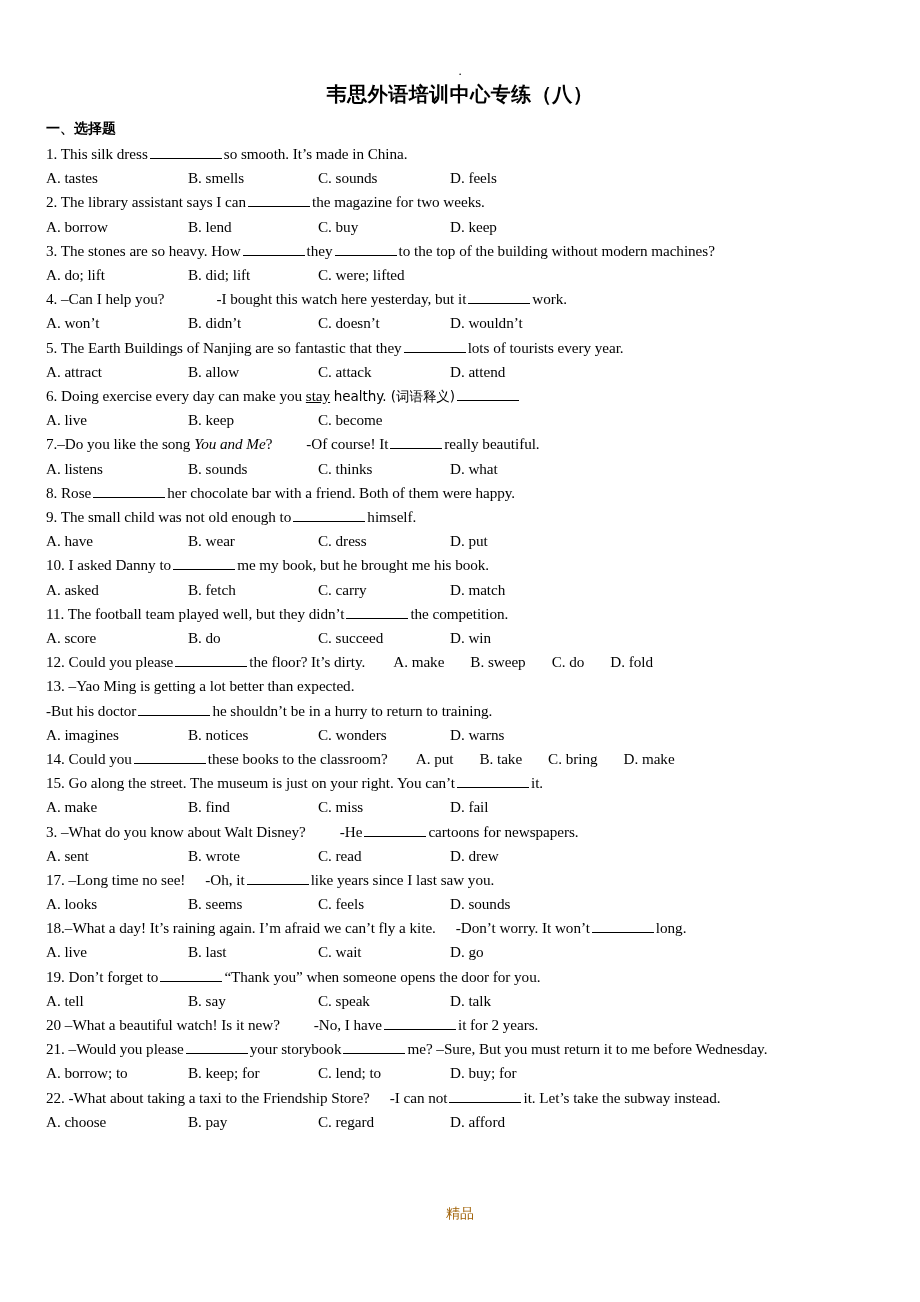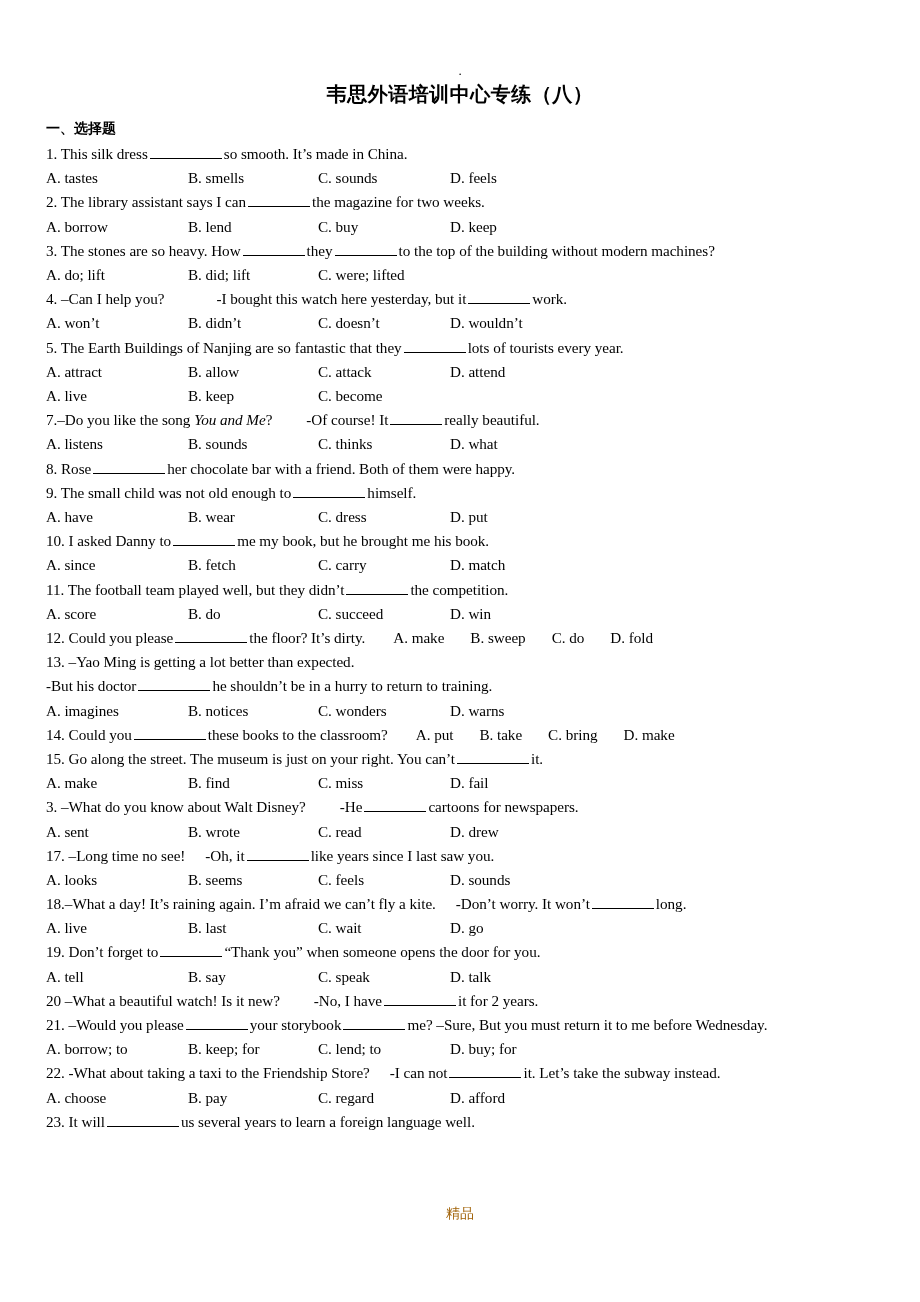--- a/index.html
+++ b/index.html
@@ -157,20 +157,21 @@
     </div>
 
     <div class="line q-line"><span>5. The Earth Buildings of Nanjing are so fantastic that they</span><span class="blank w-med"></span><span>lots of tourists every year.</span></div>
     <div class="line opt-row">
       <span class="opt c1">A. attract</span>
       <span class="opt c2">B. allow</span>
       <span class="opt c3">C. attack</span>
       <span class="opt c4">D. attend</span>
     </div>
 
+    <div class="line q-line"><span>6. Doing exercise every day can make you</span> <span class="uline">stay</span> <span class="cn">healthy. (词语释义)</span><span class="blank w-med"></span></div>
     <div class="line opt-row">
       <span class="opt c1">A. live</span>
       <span class="opt c2">B. keep</span>
       <span class="opt c3">C. become</span>
     </div>
 
     <div class="line q-line"><span>7.–Do you like the song</span> <span class="ital">You and Me</span><span>?</span><span class="gap-md"></span><span>-Of course! It</span><span class="blank w-short"></span><span>really beautiful.</span></div>
     <div class="line opt-row">
       <span class="opt c1">A. listens</span>
       <span class="opt c2">B. sounds</span>
@@ -183,21 +184,21 @@
     <div class="line q-line"><span>9. The small child was not old enough to</span><span class="blank w-long"></span><span>himself.</span></div>
     <div class="line opt-row">
       <span class="opt c1">A. have</span>
       <span class="opt c2">B. wear</span>
       <span class="opt c3">C. dress</span>
       <span class="opt c4">D. put</span>
     </div>
 
     <div class="line q-line"><span>10. I asked Danny to</span><span class="blank w-med"></span><span>me my book, but he brought me his book.</span></div>
     <div class="line opt-row">
-      <span class="opt c1">A. since</span>
+      <span class="opt c1">A. asked</span>
       <span class="opt c2">B. fetch</span>
       <span class="opt c3">C. carry</span>
       <span class="opt c4">D. match</span>
     </div>
 
     <div class="line q-line"><span>11. The football team played well, but they didn’t</span><span class="blank w-med"></span><span>the competition.</span></div>
     <div class="line opt-row">
       <span class="opt c1">A. score</span>
       <span class="opt c2">B. do</span>
       <span class="opt c3">C. succeed</span>
@@ -268,19 +269,18 @@
     </div>
 
     <div class="line q-line"><span>22. -What about taking a taxi to the Friendship Store?</span><span class="gap-sm"></span><span>-I can not</span><span class="blank w-long"></span><span>it. Let’s take the subway instead.</span></div>
     <div class="line opt-row">
       <span class="opt c1">A. choose</span>
       <span class="opt c2">B. pay</span>
       <span class="opt c3">C. regard</span>
       <span class="opt c4">D. afford</span>
     </div>
 
-    <div class="line q-line"><span>23. It will</span><span class="blank w-long"></span><span>us several years to learn a foreign language well.</span></div>
 
   </div>
 
   <div class="watermark">精品</div>
 
 </div>
 
 </body></html>

